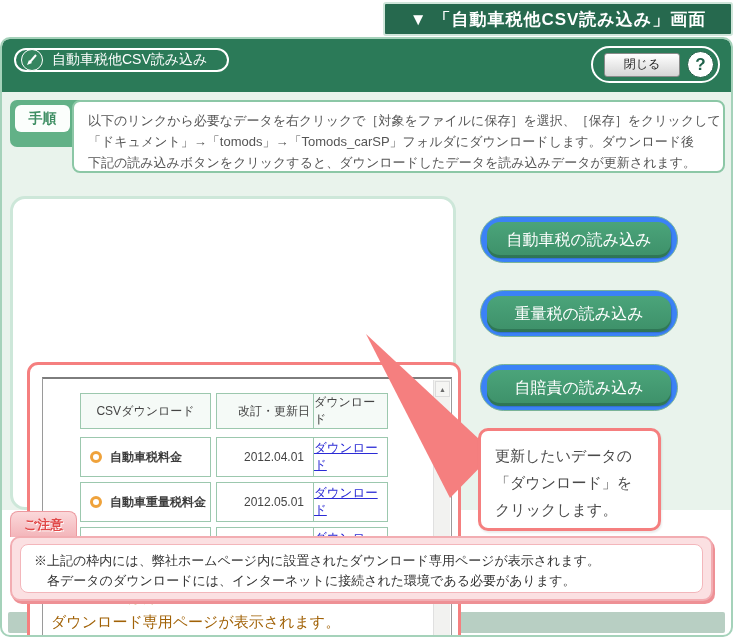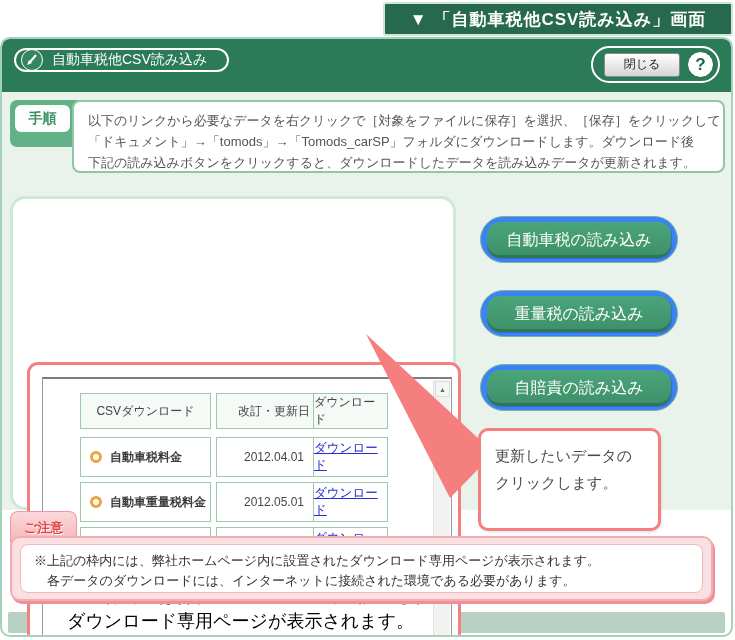--- a/index.html
+++ b/index.html
@@ -63,21 +63,21 @@
   .cell { position:absolute; border:1px solid #9cc8ae; background:#fff; font-size:12px; color:#444; }
   .hcell { background:#f5faf7; display:flex; align-items:center; justify-content:center; height:36px; top:14px; }
   .c1 { left:37px; width:131px; } .c2 { left:173px; width:116px; } .c3 { left:270px; width:75px; }
   .rcell { height:40px; display:flex; align-items:center; }
   .name-cell { padding-left:9px; gap:8px; font-weight:bold; color:#3c3c3c; }
   .ring { width:12px; height:12px; border:3px solid #efa23b; border-radius:50%; background:#fff; flex:none; }
   .center-cell { justify-content:center; }
   .dl-link { color:#2b2bd5; text-decoration:underline; font-size:12.5px; cursor:pointer; }
   .row1 { top:58px; } .row2 { top:103px; } .row3 { top:148px; }
 
-  .frame-note { position:absolute; left:24px; top:205px; font-size:18px; color:#000000;
+  .frame-note { position:absolute; left:8px; top:205px; font-size:15px; color:#a16207;
     line-height:25px; white-space:nowrap; }
 
   
   .load-wrap { position:absolute; left:478px; width:198px; height:47px;
     background:#3b82f6; border:1px solid #7ab397; border-radius:24px; padding:5px 6px; z-index:2; }
   .lw1 { top:177px; } .lw2 { top:251px; } .lw3 { top:325px; }
   .load-btn { width:100%; height:36px; border-radius:13px; border:none; cursor:pointer;
     background:linear-gradient(#4ba47a,#3d9069); color:#fff; font-size:16px;
     font-family:"Liberation Sans", sans-serif;
     box-shadow:inset 0 -3px 0 rgba(20,70,50,.35), 1px 1px 1px rgba(0,0,0,.15);
@@ -85,21 +85,21 @@
 
   
   .pointer-svg { position:absolute; left:0; top:0; width:733px; height:596px;
     pointer-events:none; z-index:5; }
   .callout { position:absolute; left:476px; top:389px; width:183px; height:103px;
     background:#fff; border:3px solid #f57f7f; border-radius:10px; z-index:6;
     padding:11px 12px 0 14px; box-shadow:1px 2px 2px rgba(0,0,0,.08); }
   .callout div { font-size:15px; color:#4a4a4a; line-height:27px; white-space:nowrap; }
 
   
-  .notice-tab { position:absolute; left:8px; top:472px; width:67px; height:32px;
+  .notice-tab { position:absolute; left:8px; top:472px; width:67px; height:26px;
     background:linear-gradient(#fbd8da,#f3b5ba); border:1px solid #ec9aa0; border-bottom:none;
     border-radius:8px 8px 0 0; color:#e04848; font-size:13px; font-weight:bold;
     display:flex; align-items:center; justify-content:center;
     text-shadow:1px 1px 0 #fff; z-index:2; }
   .notice-box { position:absolute; left:8px; top:497px; width:703px; height:65px;
     background:#fbe0e2; border:2px solid #f2adb2; border-radius:10px;
     box-shadow:2px 3px 0 #ee9095; z-index:3; }
   .notice-inner { position:absolute; left:8px; right:8px; top:6px; bottom:6px;
     background:#fff; border:1px solid #f3b6bb; border-radius:8px; padding:6px 0 0 13px; }
   .notice-inner div { font-size:13px; color:#333; line-height:20px; white-space:nowrap; }
@@ -205,20 +205,21 @@
     <div class="load-wrap lw3">
       <button class="load-btn">自賠責の読み込み</button>
     </div>
 
     <svg class="pointer-svg">
       <polygon points="364,295 492,414 448,459" fill="#f57f7f"></polygon>
     </svg>
 
     <div class="callout">
       <div>更新したいデータの</div>
+      <div>「ダウンロード」を</div>
       <div>クリックします。</div>
     </div>
 
     <div class="notice-tab">ご注意</div>
     <div class="notice-box">
       <div class="notice-inner">
         <div>※上記の枠内には、弊社ホームページ内に設置されたダウンロード専用ページが表示されます。</div>
         <div class="indent">各データのダウンロードには、インターネットに接続された環境である必要があります。</div>
       </div>
     </div>

